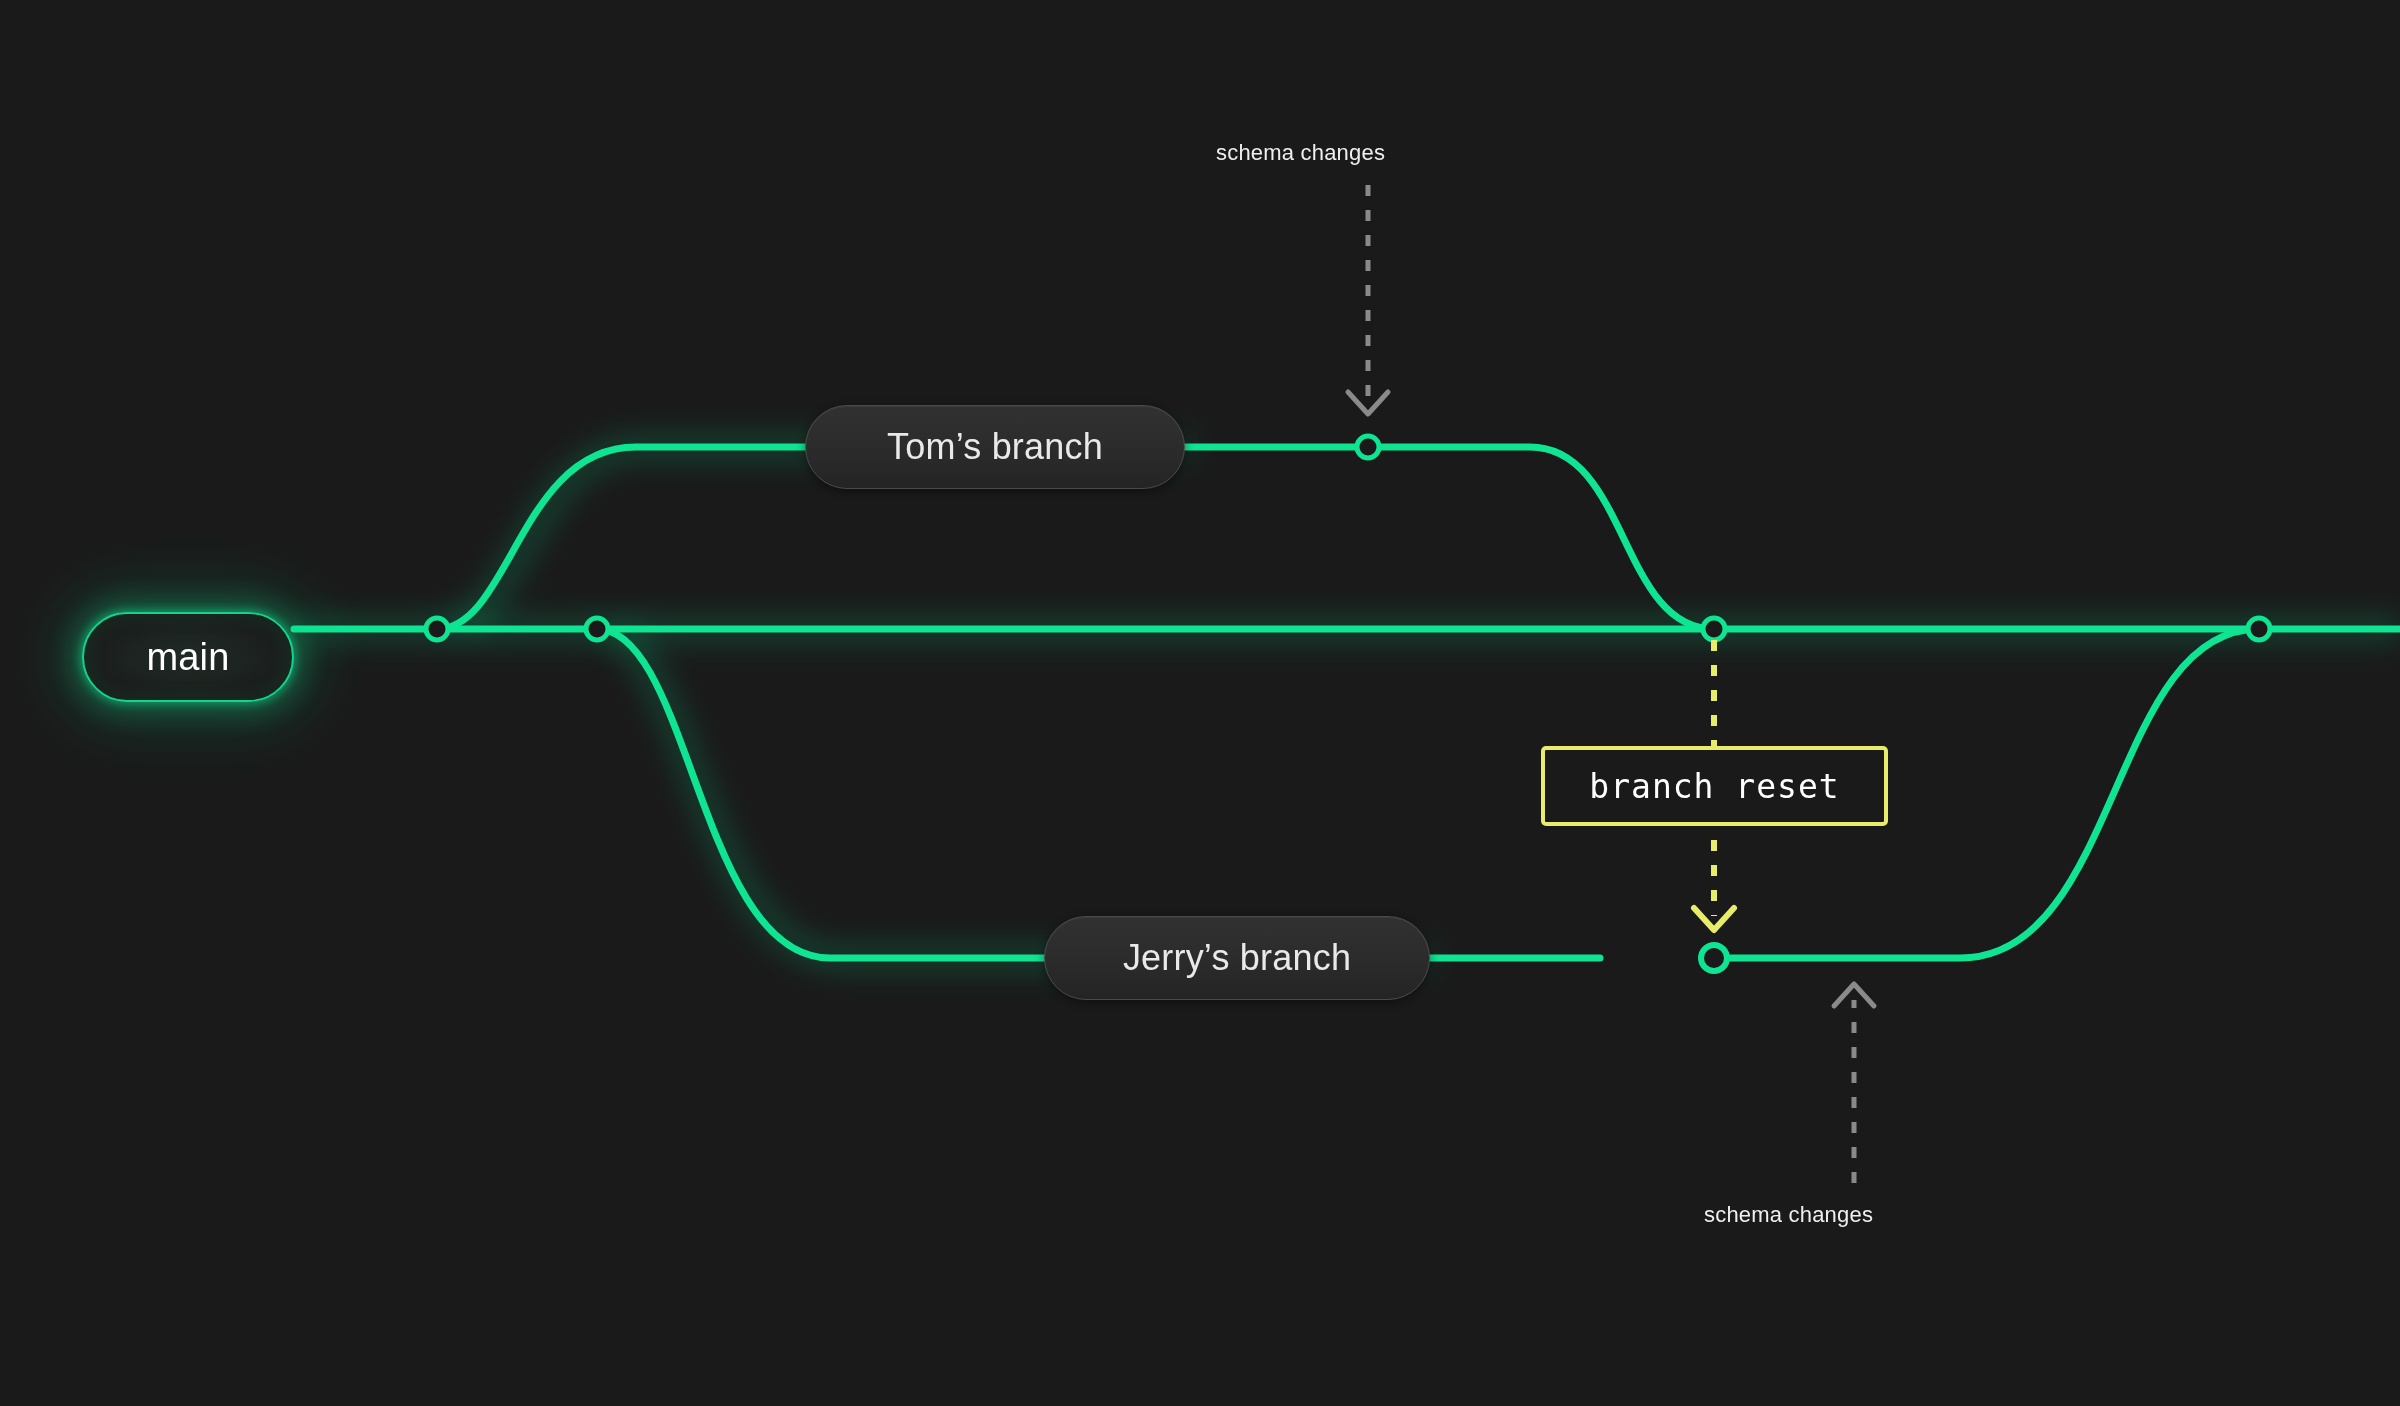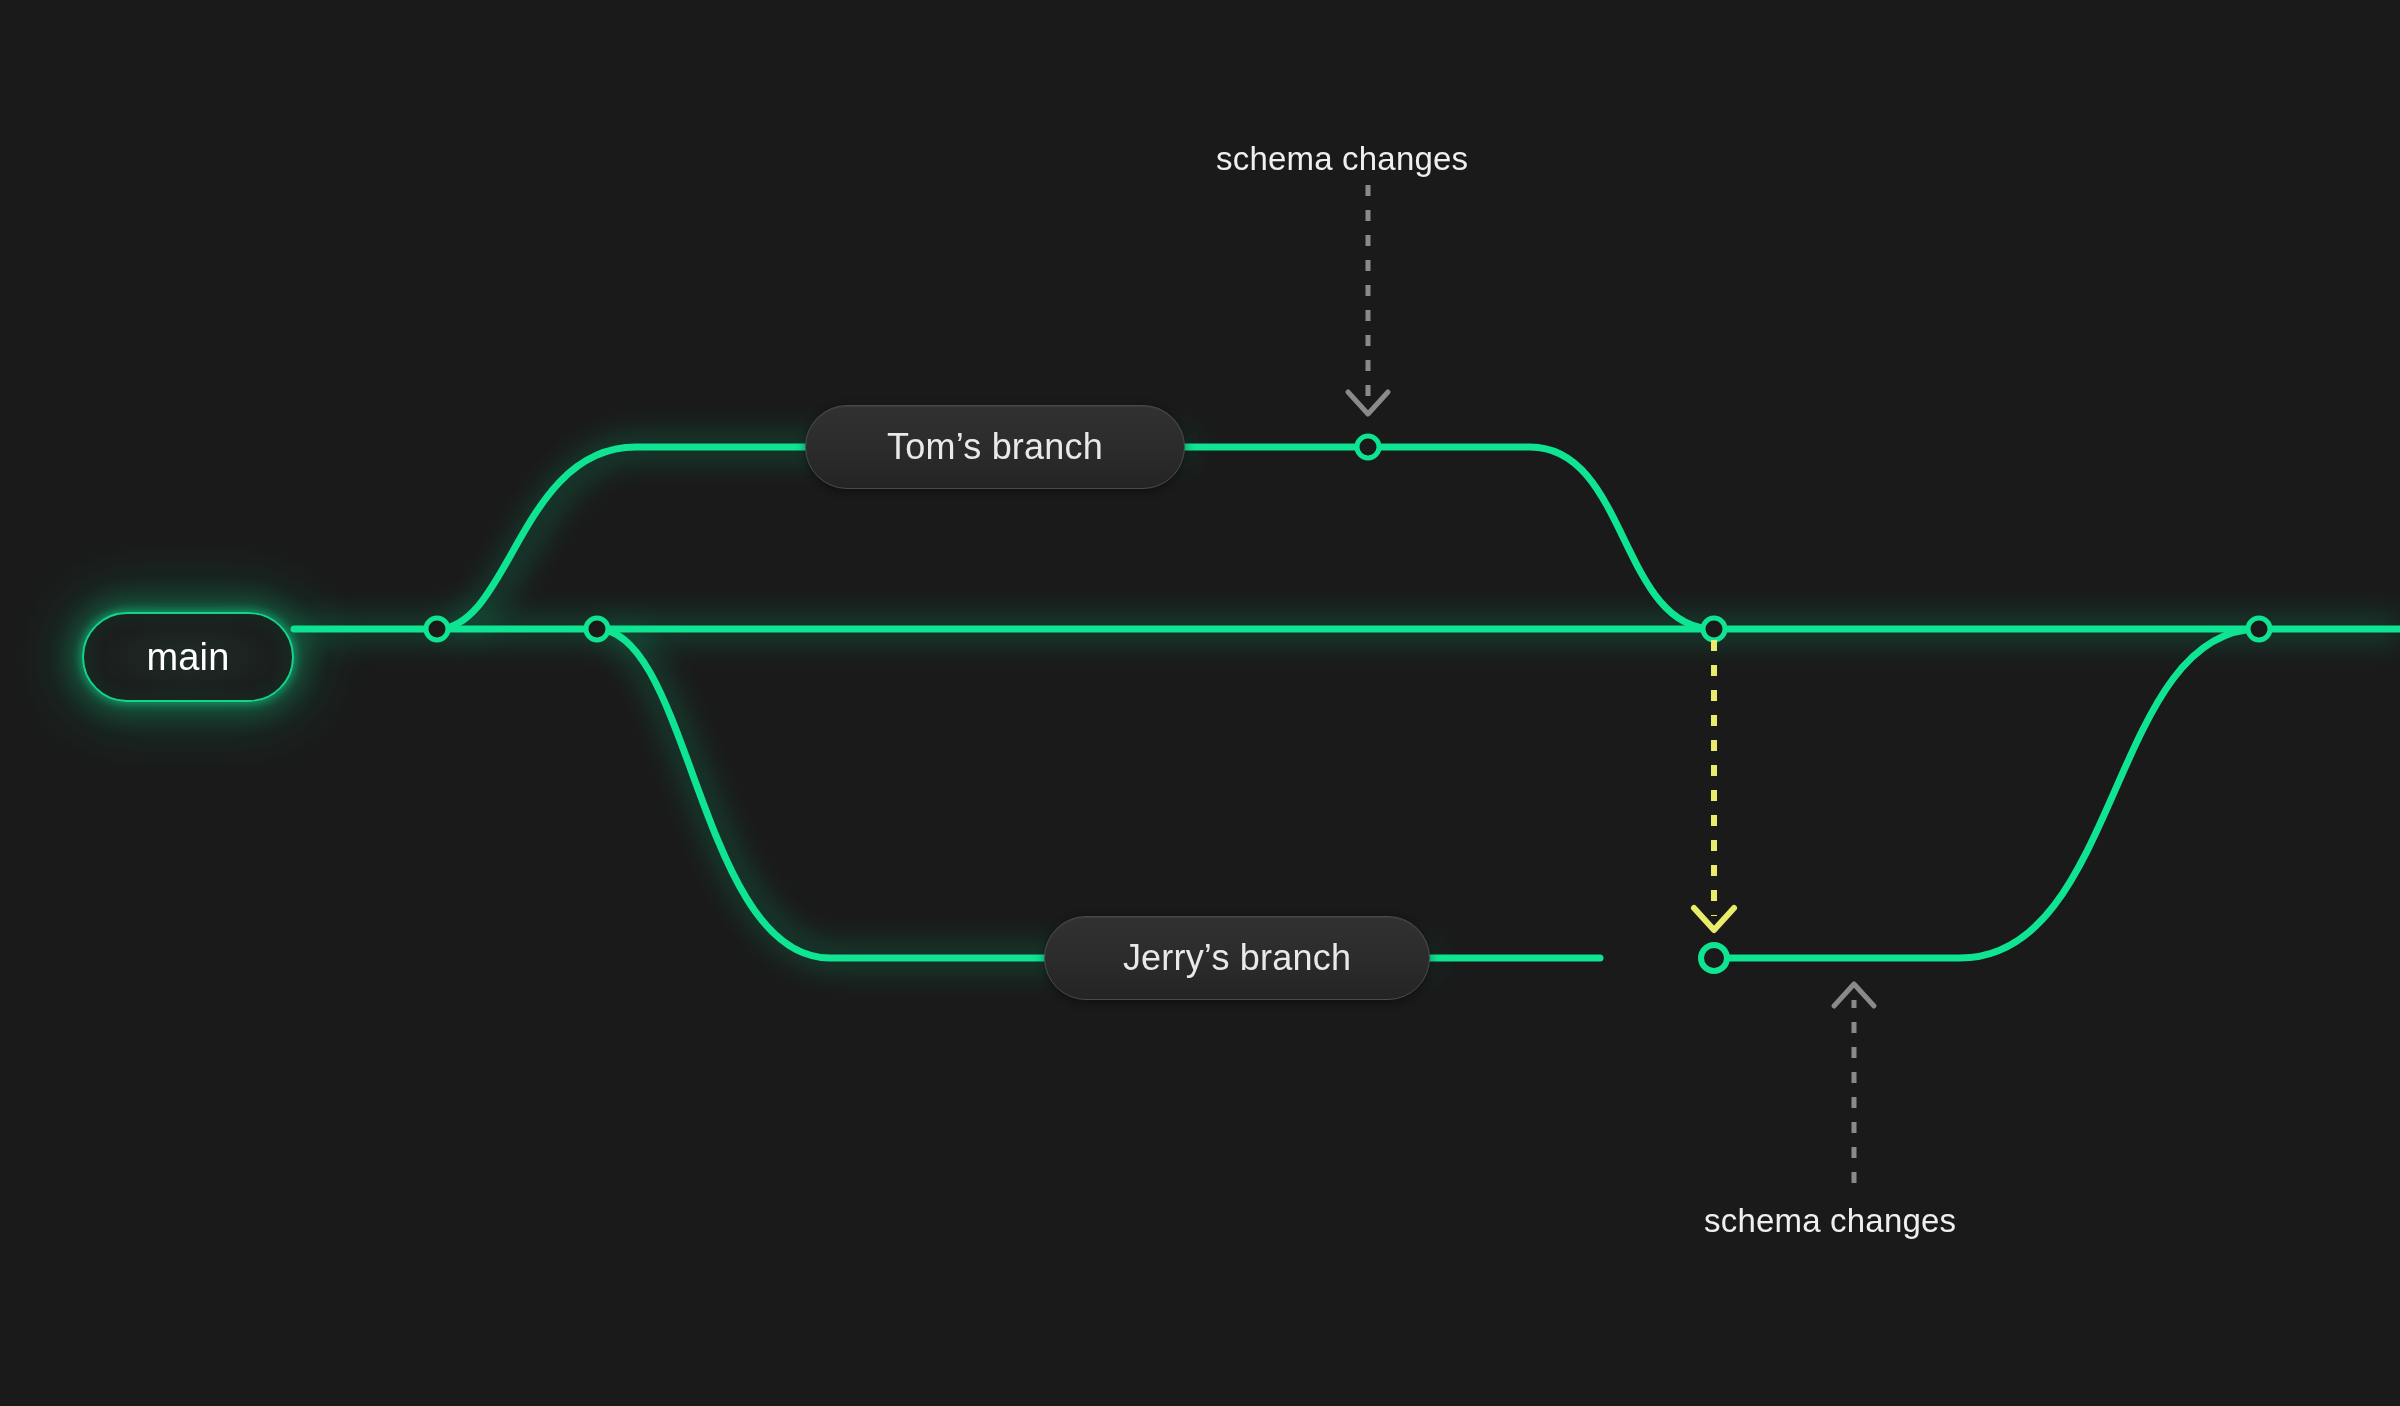--- a/index.html
+++ b/index.html
@@ -93,21 +93,21 @@
     font-family: "DejaVu Sans Mono", "Liberation Mono", monospace;
     font-size: 33px;
     letter-spacing: 1px;
     user-select: none;
   }
 
   
   .annot-label {
     position: absolute;
     color: #efefef;
-    font-size: 33px;
+    font-size: 22px;
     letter-spacing: .2px;
     white-space: nowrap;
     user-select: none;
   }
   .annot-top { left: 1216px; top: 140px; }
   .annot-bottom { left: 1704px; top: 1202px; }
 </style>
 </head>
 <body>
 
@@ -178,18 +178,21 @@
   </div>
 
   <div class="pill pill-branch pill-jerry">
     <span>Jerry’s branch</span>
   </div>
 
   <div class="pill pill-branch pill-tom">
     <span>Tom’s branch</span>
   </div>
 
+  <div class="reset-box">
+    <span>branch reset</span>
+  </div>
 
   <div class="annot-label annot-top">schema changes</div>
 
   <div class="annot-label annot-bottom">schema changes</div>
 
 </div>
 
 </body></html>

